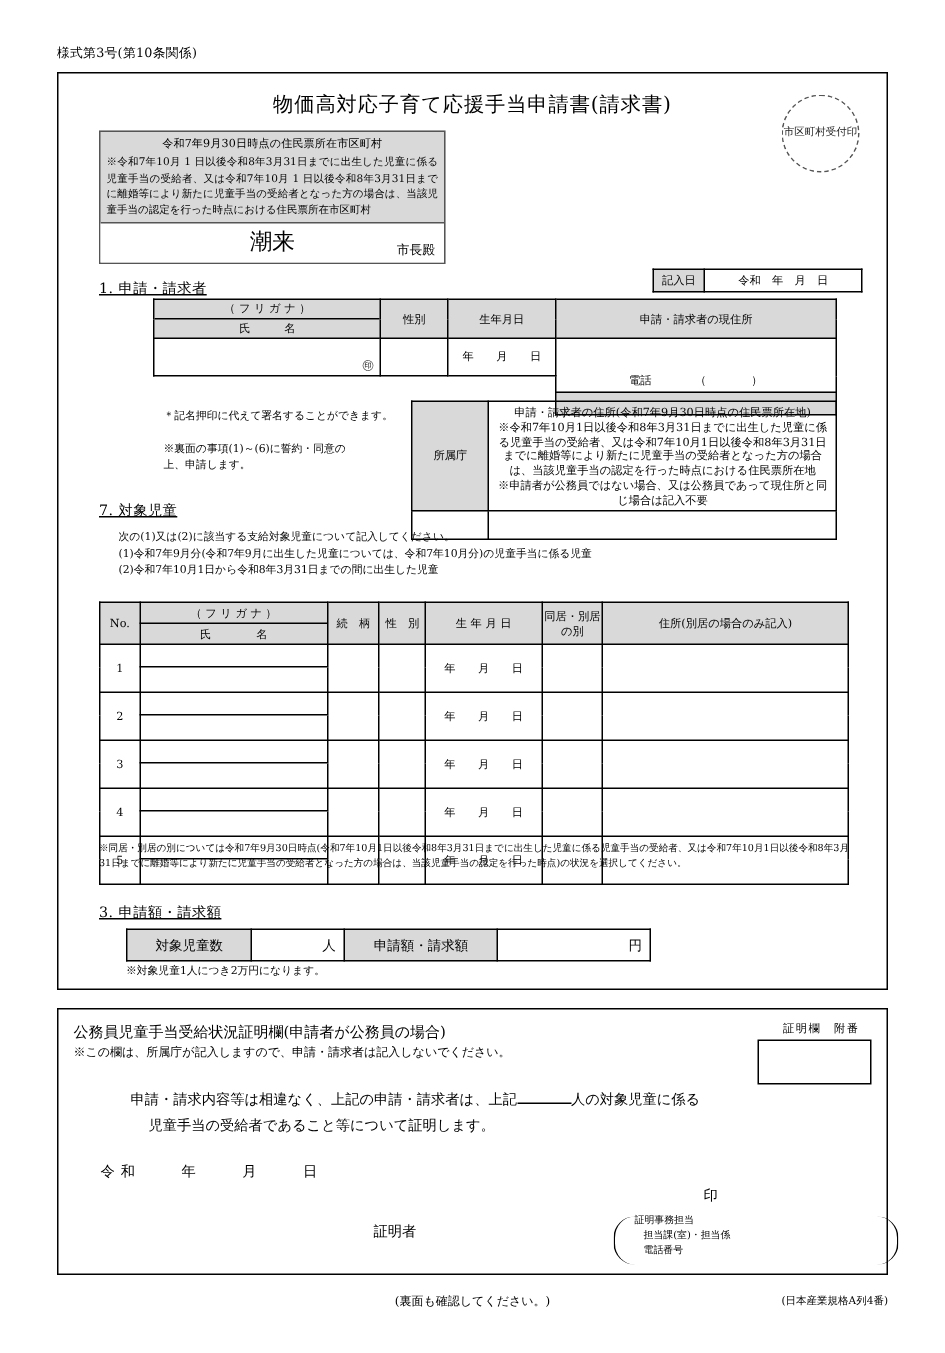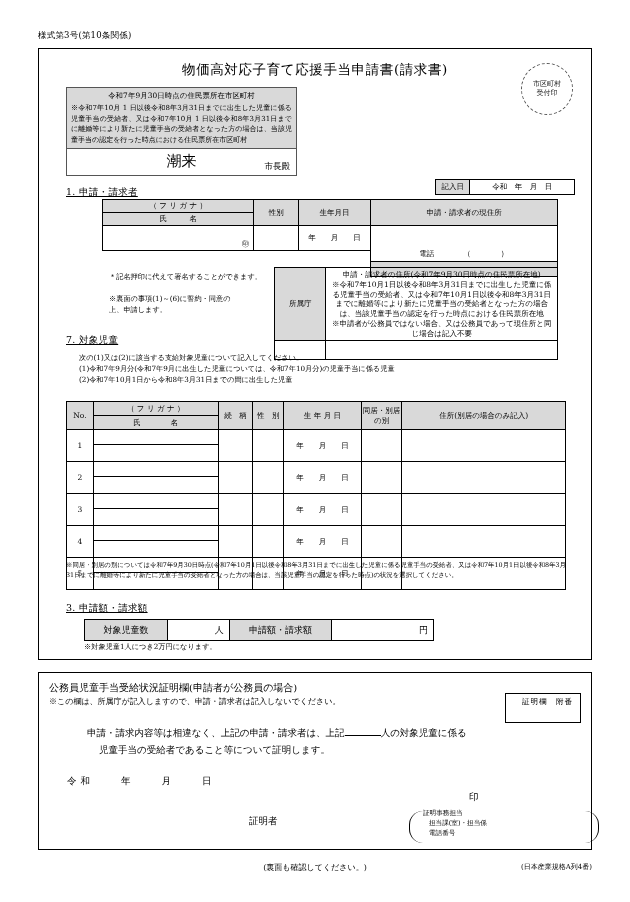--- a/index.html
+++ b/index.html
@@ -22,21 +22,21 @@
 
   .title{
     position:absolute;left:0;right:0;top:12px;text-align:center;
     font-size:13.5px;letter-spacing:0.6px;
   }
 
   
   .stamp{
     position:absolute;right:18px;top:14px;width:52px;height:52px;border-radius:50%;
     border:1px dashed #555;box-sizing:border-box;
-    display:flex;flex-direction:column;align-items:center;justify-content:center;
+    display:flex;flex-direction:row;align-items:center;justify-content:center;
     font-size:7px;line-height:1.35;color:#222;
   }
 
   
   .muni-box{
     position:absolute;left:27px;top:38px;width:231px;
     border:1px solid #555;box-sizing:border-box;background:#d9d9d9;
   }
   .muni-head{
     text-align:center;font-size:7.4px;padding:3px 2px 2px;letter-spacing:0.1px;
@@ -69,21 +69,21 @@
   .lft{text-align:left;}
   .note{position:absolute;font-size:7.2px;line-height:1.55;}
 
   
   .cert{
     position:absolute;left:38px;top:672px;width:554px;height:178px;
     border:1.4px solid #000;box-sizing:border-box;
   }
   .cert-title{position:absolute;left:10px;top:8px;font-size:10px;}
   .cert-sub{position:absolute;left:10px;top:23px;font-size:8px;}
-  .cert-stamp-lbl{position:absolute;right:18px;top:8px;font-size:7.5px;letter-spacing:1px;margin-top:16px;}
+  .cert-stamp-lbl{position:absolute;right:18px;top:8px;font-size:7.5px;letter-spacing:1px;}
   .cert-stamp-box{position:absolute;right:10px;top:20px;width:76px;height:30px;border:1px solid #000;box-sizing:border-box;}
   .cert-l1{position:absolute;left:48px;top:54px;font-size:9.5px;}
   .cert-l2{position:absolute;left:60px;top:71px;font-size:9.5px;}
   .cert-date{position:absolute;left:28px;top:102px;font-size:9.5px;letter-spacing:4px;}
   .cert-signer{position:absolute;left:210px;top:118px;font-size:9.5px;margin-top:24px;}
   .cert-seal{position:absolute;left:430px;top:118px;font-size:9.5px;}
   .brace{
     position:absolute;left:370px;top:138px;width:190px;height:32px;
     border-left:1px solid #000;border-right:1px solid #000;
     border-top-left-radius:14px;border-bottom-left-radius:14px;

